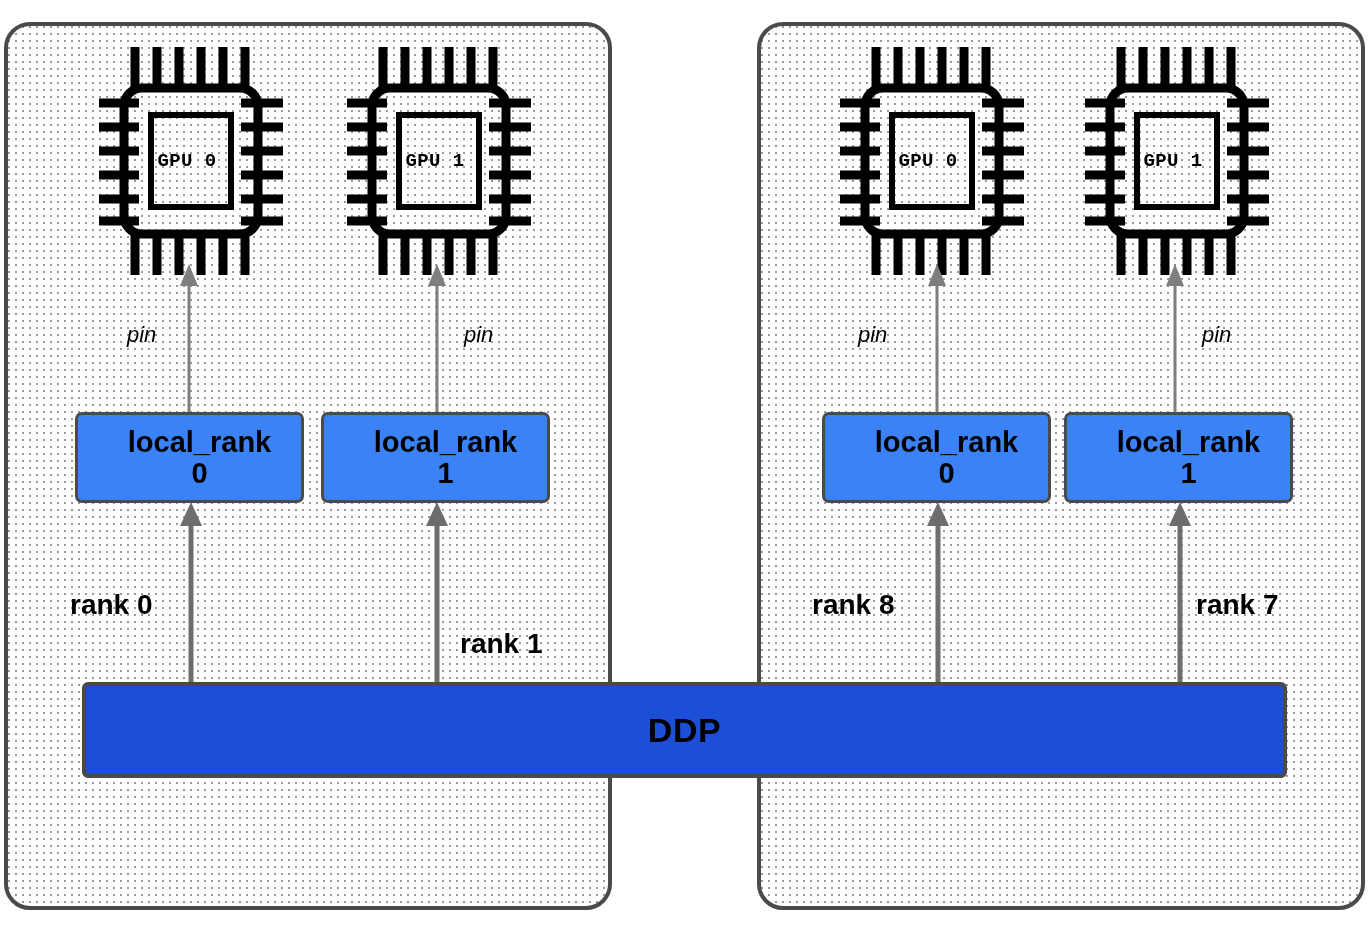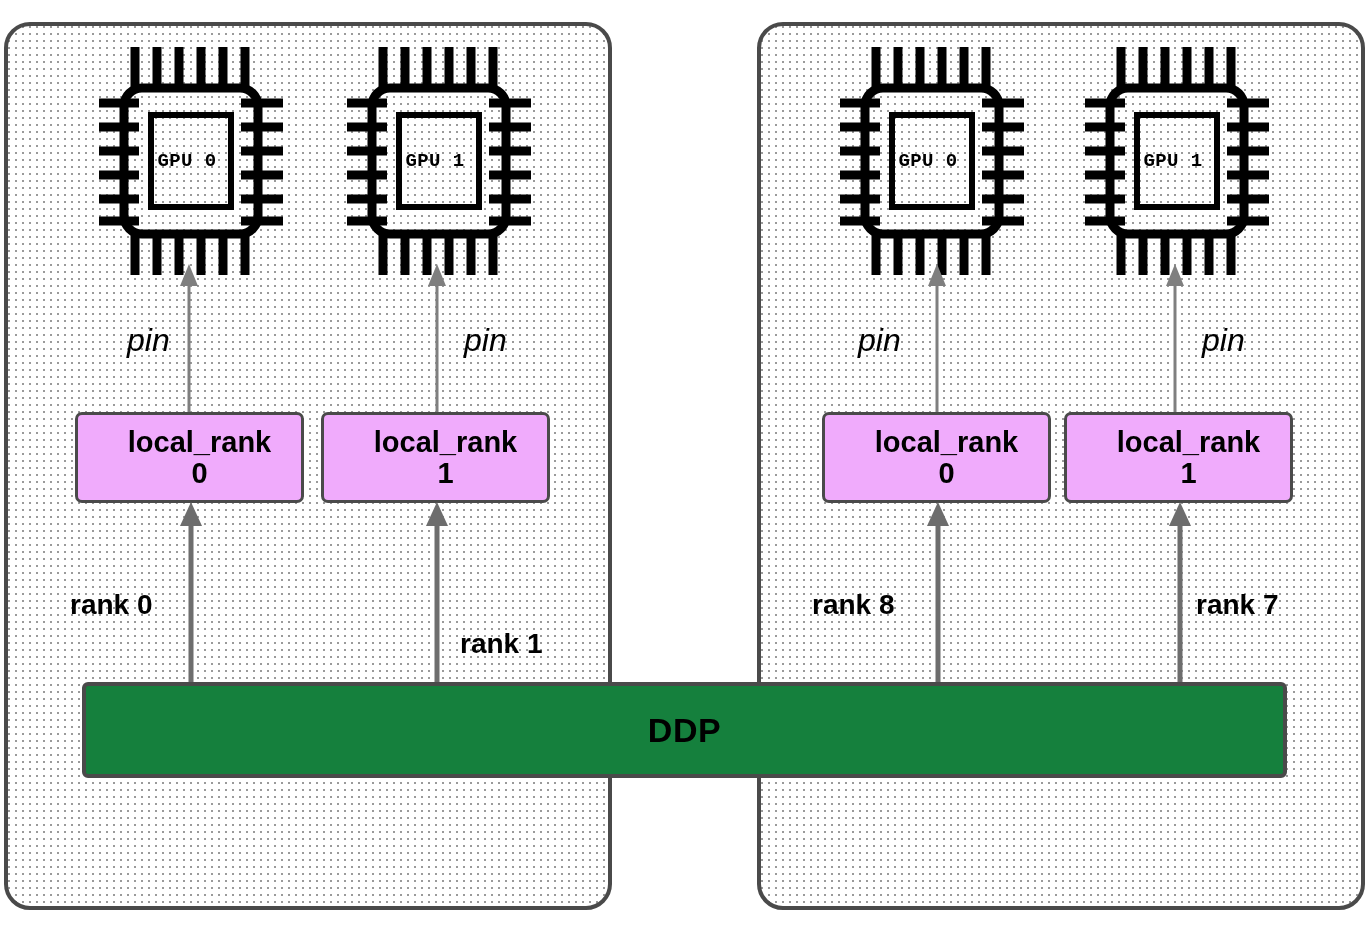--- a/index.html
+++ b/index.html
@@ -65,21 +65,21 @@
   }
 
   
   .rank-box {
     position: absolute;
     box-sizing: border-box;
     width: 229px;
     height: 91px;
     border: 3px solid #4a4a4a;
     border-radius: 7px;
-    background: #f0abfc;
+    background: #3b82f6;
     display: flex;
     flex-direction: column;
     align-items: center;
     justify-content: center;
     line-height: 1.06;
     padding-left: 20px;
   }
   .rank-box .rb-name {
     font-size: 29px;
     font-weight: bold;
@@ -91,21 +91,21 @@
     color: #000000;
   }
 
   
   .arrow { position: absolute; }
   .arrow svg { display: block; overflow: visible; }
 
   
   .pin-label {
     position: absolute;
-    font-size: 32px;
+    font-size: 22px;
     font-style: italic;
     color: #000000;
     white-space: nowrap;
   }
   .rank-label {
     position: absolute;
     font-size: 28px;
     font-weight: bold;
     color: #000000;
     white-space: nowrap;
@@ -114,21 +114,21 @@
   
   #ddp-bar {
     position: absolute;
     box-sizing: border-box;
     left: 82px;
     top: 682px;
     width: 1205px;
     height: 96px;
     border: 4px solid #4a4a4a;
     border-radius: 6px;
-    background: #15803d;
+    background: #1d4ed8;
     display: flex;
     align-items: center;
     justify-content: center;
   }
   #ddp-bar .ddp-text {
     font-size: 34px;
     font-weight: bold;
     color: #000000;
     letter-spacing: 0.5px;
   }

